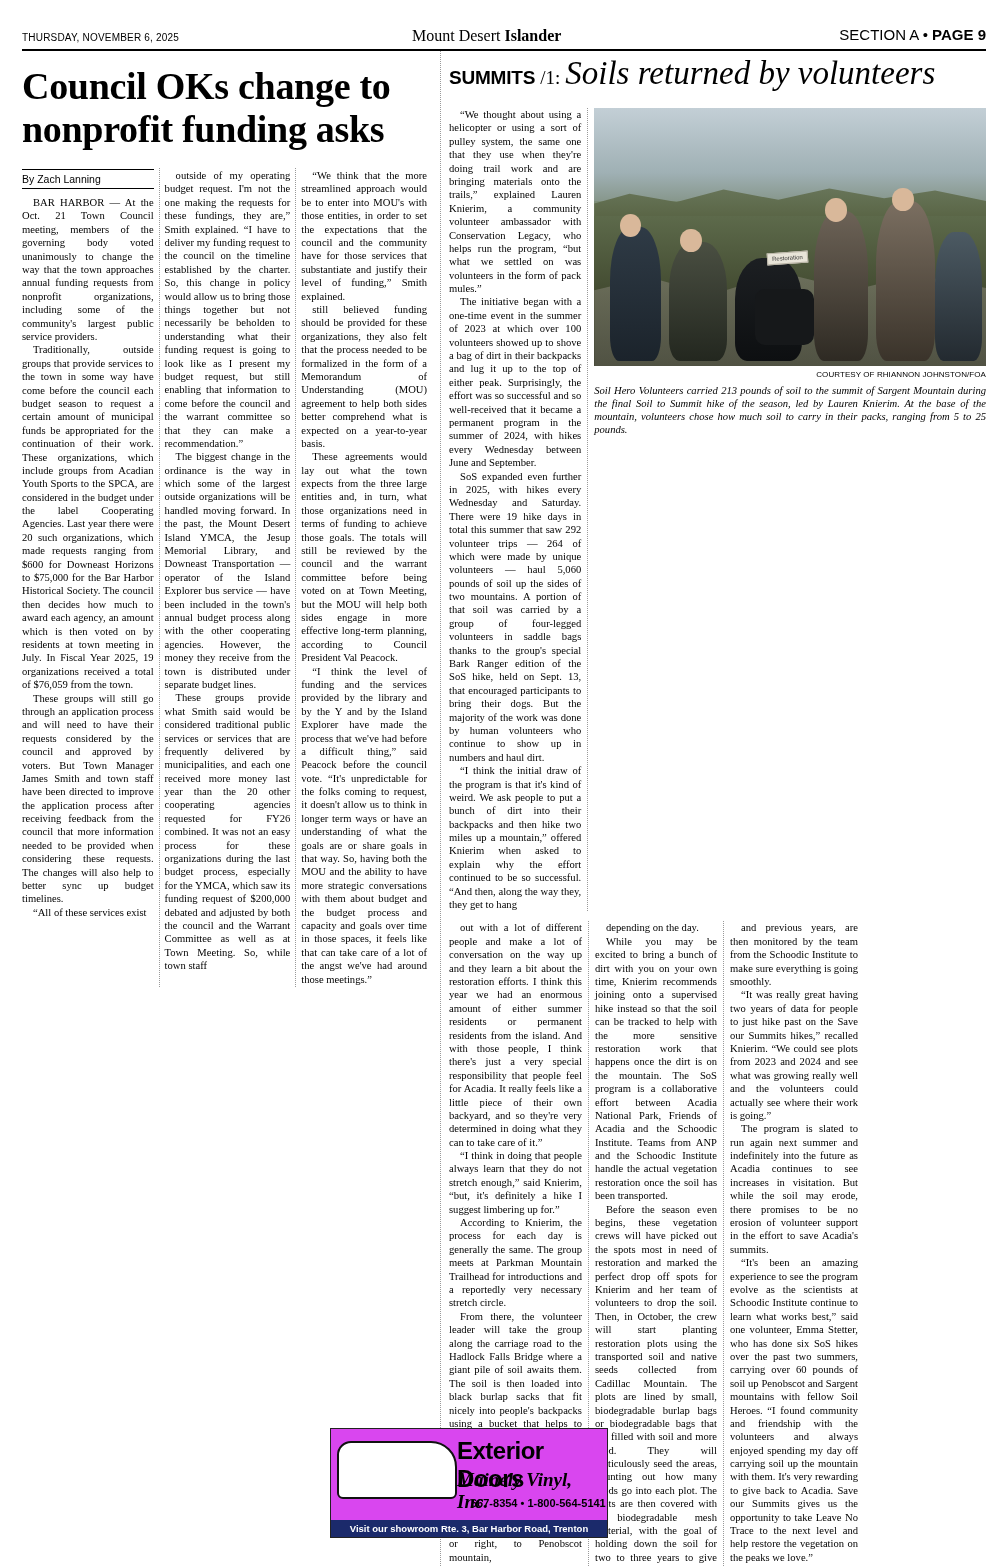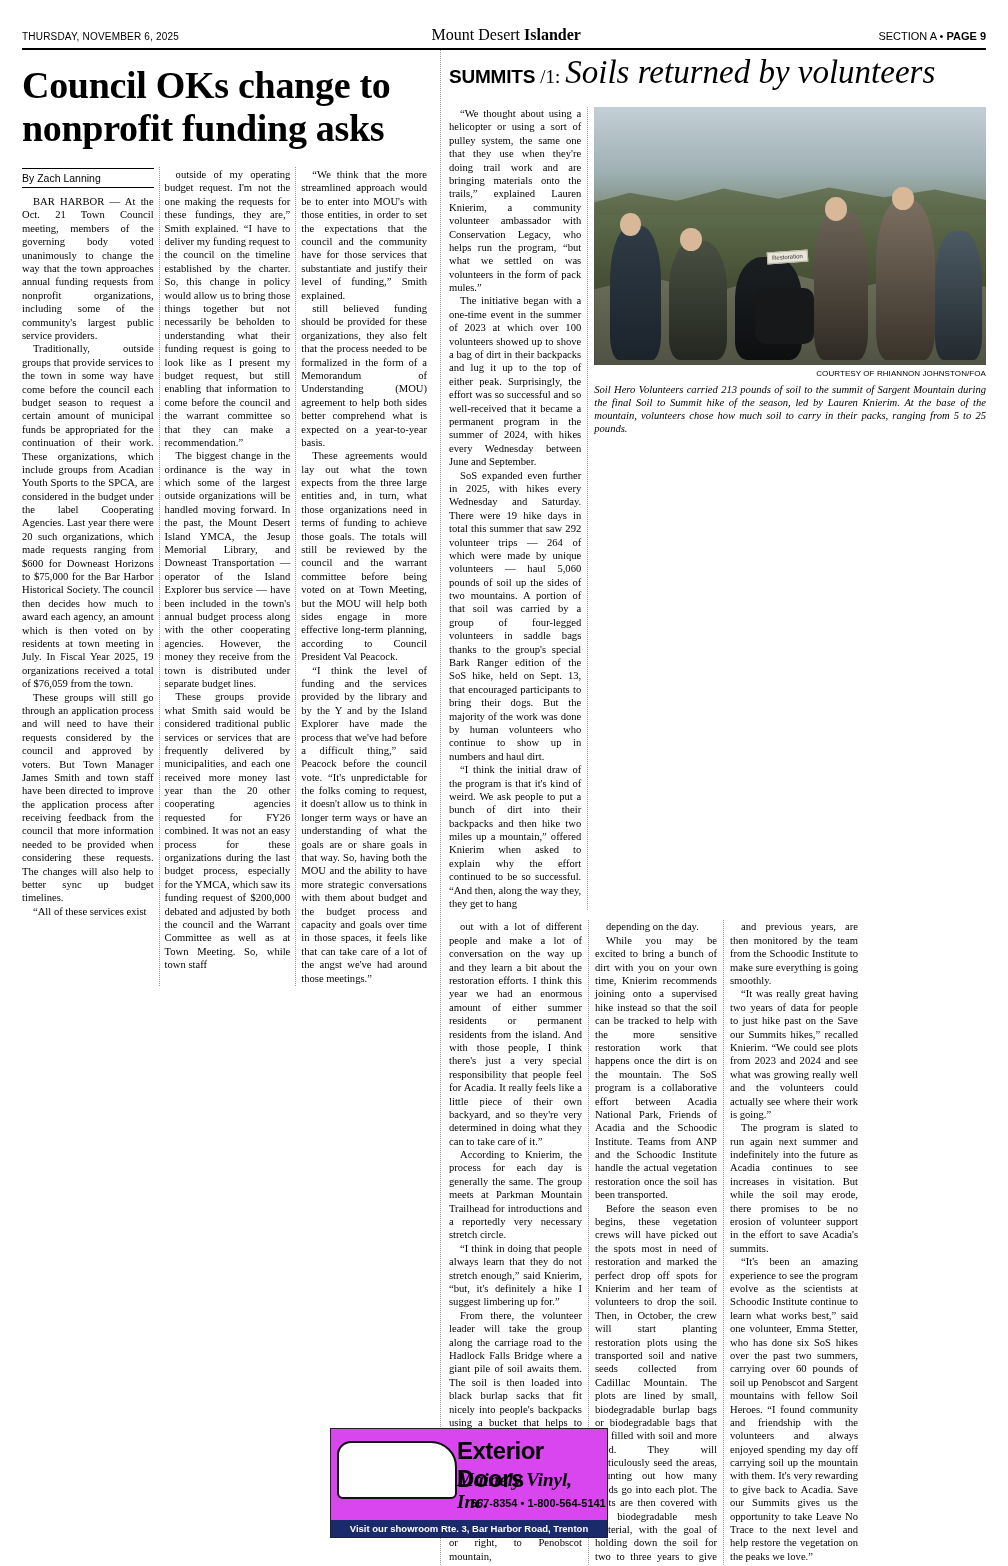--- a/index.html
+++ b/index.html
@@ -21,21 +21,21 @@
   }
   .mh-date {
     font-family:"Liberation Sans", sans-serif;
     font-size:10px; letter-spacing:.02em; font-weight:400;
     padding-bottom:2px;
   }
   .mh-center { font-family:"Liberation Serif", serif; font-size:16px; }
   .mh-center .bold { font-weight:bold; }
   .mh-right {
     font-family:"Liberation Sans", sans-serif;
-    font-size:11px; padding-bottom:2px;margin-left:45px;
+    font-size:15px; padding-bottom:2px;margin-left:45px;
   }
   .mh-right .pg { font-weight:bold; }
 
   
   .hl-main {
     font-family:"Liberation Serif", serif;
     font-weight:bold; font-size:38px; line-height:1.12;
     letter-spacing:-0.3px;
     margin:14px 0 0 0;
   }
@@ -235,22 +235,22 @@
           </div>
           <div class="credit">COURTESY OF RHIANNON JOHNSTON/FOA</div>
           <div class="capt">Soil Hero Volunteers carried 213 pounds of soil to the summit of Sargent Mountain during the final Soil to Summit hike of the season, led by Lauren Knierim. At the base of the mountain, volunteers chose how much soil to carry in their packs, ranging from 5 to 25 pounds.</div>
         </div>
       </div>
 
       <div style="display:flex; margin-top:10px;">
         <div style="width:139px; padding-right:6px;">
           <div class="body-col">
             <p>out with a lot of different people and make a lot of conversation on the way up and they learn a bit about the restoration efforts. I think this year we had an enormous amount of either summer residents or permanent residents from the island. And with those people, I think there's just a very special responsibility that people feel for Acadia. It really feels like a little piece of their own backyard, and so they're very determined in doing what they can to take care of it.”</p>
+            <p>“I think in doing that people always learn that they do not stretch enough,” said Knierim, “but, it's definitely a hike I suggest limbering up for.”</p>
             <p>According to Knierim, the process for each day is generally the same. The group meets at Parkman Mountain Trailhead for introductions and a reportedly very necessary stretch circle.</p>
-            <p>“I think in doing that people always learn that they do not stretch enough,” said Knierim, “but, it's definitely a hike I suggest limbering up for.”</p>
             <p>From there, the volunteer leader will take the group along the carriage road to the Hadlock Falls Bridge where a giant pile of soil awaits them. The soil is then loaded into black burlap sacks that fit nicely into people's backpacks using a bucket that helps to measure the volume and the weight of the load. After learning a little bit about the restoration work taking place, the group takes the steep Hadlock Brook Trail and then heads left, onto the Sargent Mountain South Ridge Trail, or right, to Penobscot mountain,</p>
           </div>
         </div>
         <div style="width:135px; padding:0 6px;" class="rule-v">
           <div class="body-col">
             <p>depending on the day.</p>
             <p>While you may be excited to bring a bunch of dirt with you on your own time, Knierim recommends joining onto a supervised hike instead so that the soil can be tracked to help with the more sensitive restoration work that happens once the dirt is on the mountain. The SoS program is a collaborative effort between Acadia National Park, Friends of Acadia and the Schoodic Institute. Teams from ANP and the Schoodic Institute handle the actual vegetation restoration once the soil has been transported.</p>
             <p>Before the season even begins, these vegetation crews will have picked out the spots most in need of restoration and marked the perfect drop off spots for Knierim and her team of volunteers to drop the soil. Then, in October, the crew will start planting restoration plots using the transported soil and native seeds collected from Cadillac Mountain. The plots are lined by small, biodegradable burlap bags or biodegradable bags that are filled with soil and more seed. They will meticulously seed the areas, counting out how many seeds go into each plot. The plots are then covered with a biodegradable mesh material, with the goal of holding down the soil for two to three years to give those seeds enough time to sprout roots and grab onto the soil themselves.</p>
 
           </div>

